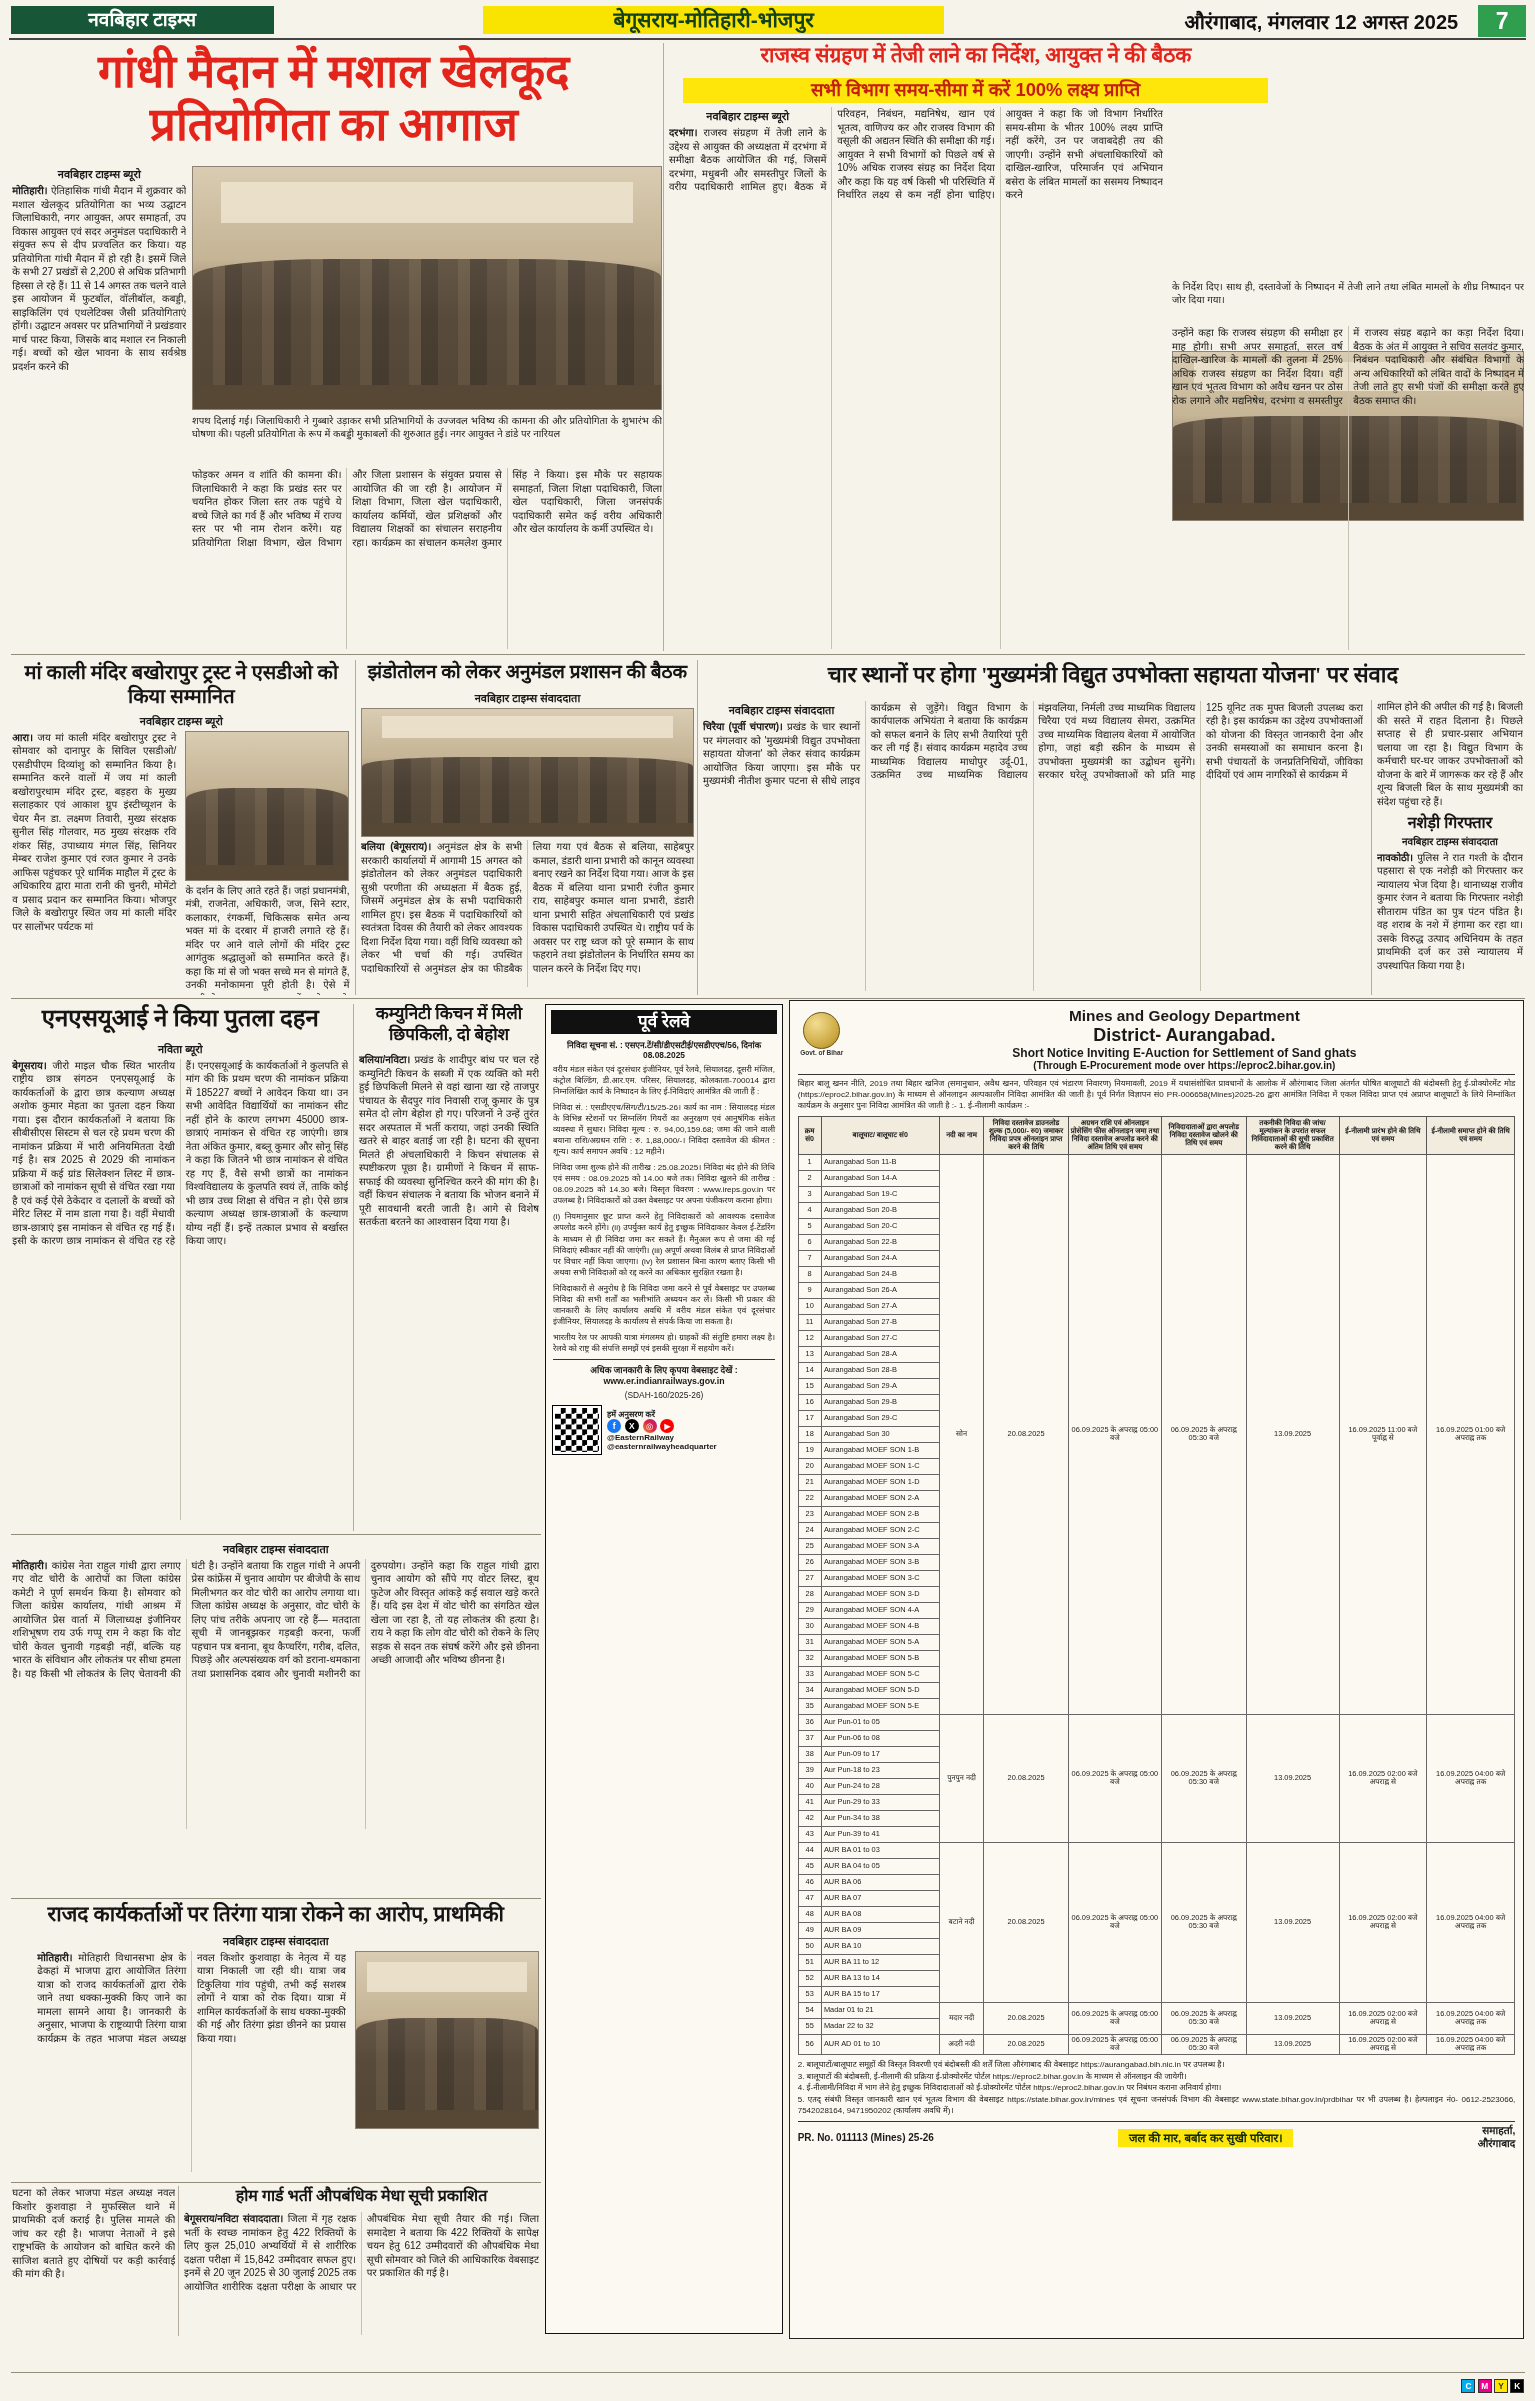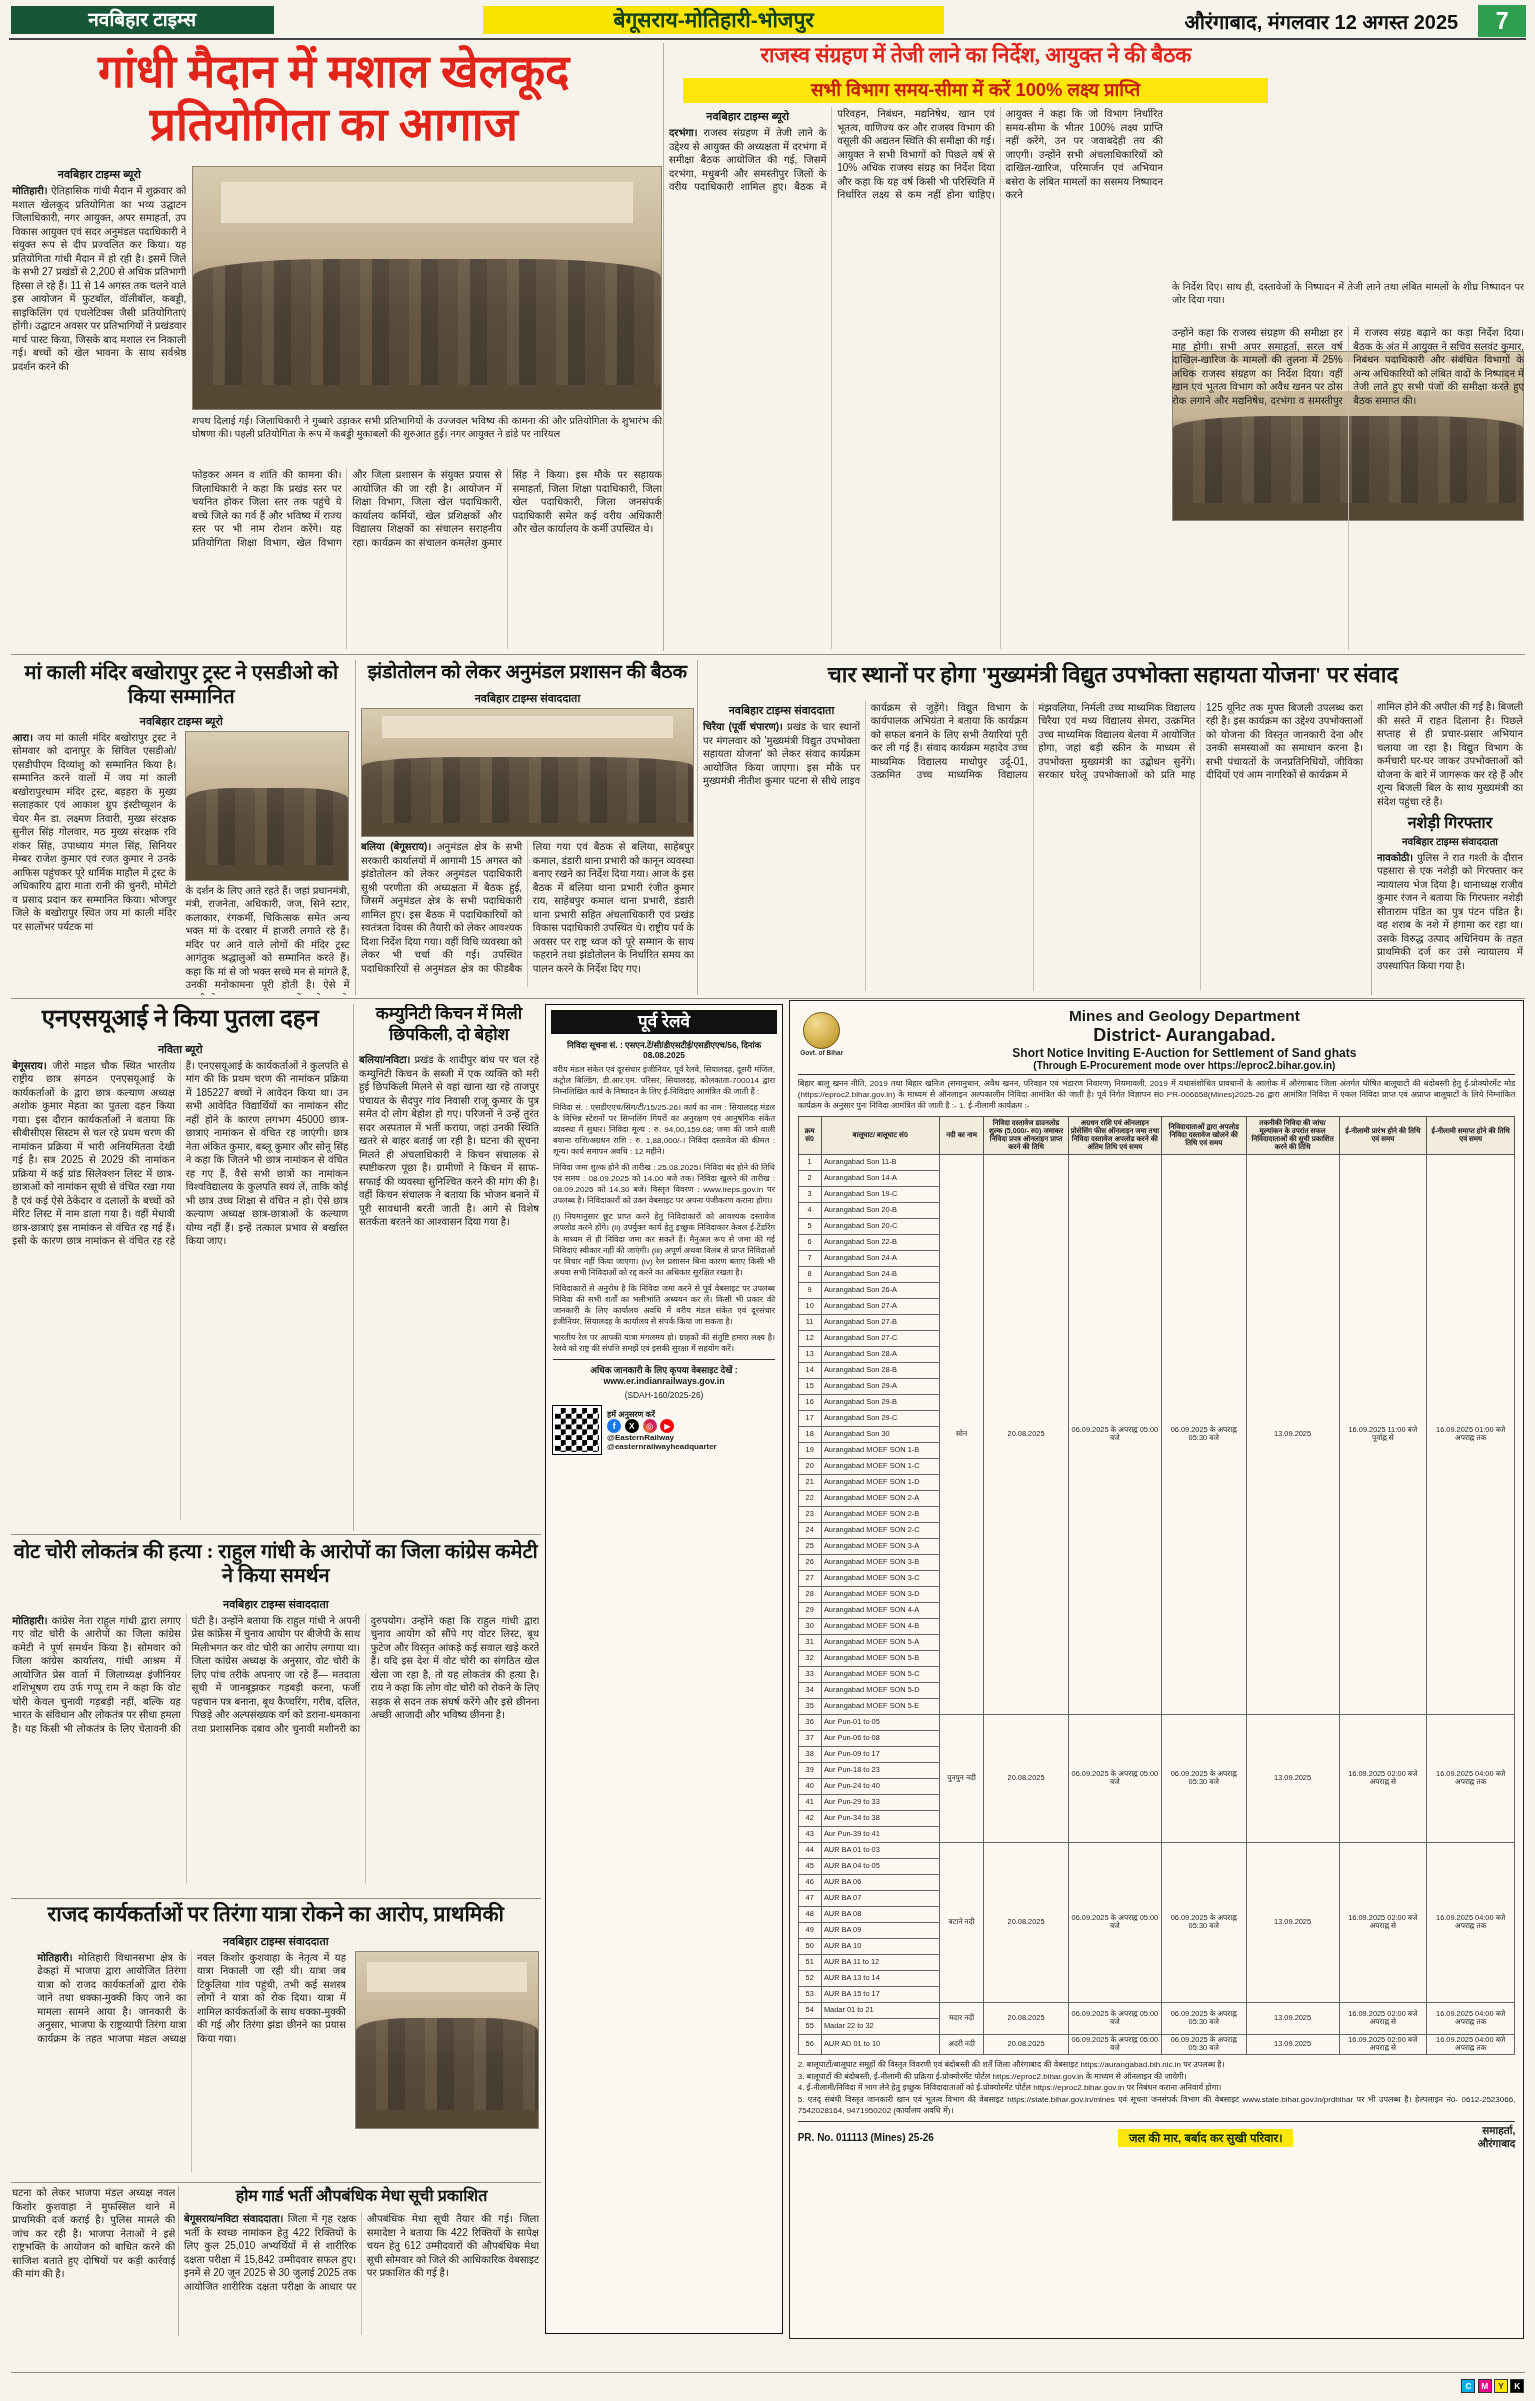--- a/index.html
+++ b/index.html
@@ -217,21 +217,20 @@
   <section class="abs clip" style="left:359px;top:1004px;width:180px;height:525px;">
     <h3 class="hl" style="font-size:17px;height:49px;">कम्युनिटी किचन में मिली छिपकिली, दो बेहोश</h3>
     <p class="body">
       <b class="dl">बलिया/नविटा।</b>
       <span>प्रखंड के शादीपुर बांध पर चल रहे कम्युनिटी किचन के सब्जी में एक व्यक्ति को मरी हुई छिपकिली मिलने से वहां खाना खा रहे ताजपुर पंचायत के सैदपुर गांव निवासी राजू कुमार के पुत्र समेत दो लोग बेहोश हो गए। परिजनों ने उन्हें तुरंत सदर अस्पताल में भर्ती कराया, जहां उनकी स्थिति खतरे से बाहर बताई जा रही है। घटना की सूचना मिलते ही अंचलाधिकारी ने किचन संचालक से स्पष्टीकरण पूछा है। ग्रामीणों ने किचन में साफ-सफाई की व्यवस्था सुनिश्चित करने की मांग की है। वहीं किचन संचालक ने बताया कि भोजन बनाने में पूरी सावधानी बरती जाती है। आगे से विशेष सतर्कता बरतने का आश्वासन दिया गया है।</span>
     </p>
   </section>
 
   <div class="hrule" style="left:10.7px;top:1534px;width:530px;"></div>
   <section class="abs clip" style="left:12.3px;top:1539px;width:527px;height:355px;">
-    <h3 class="hl" style="font-size:20px;height:55px;">वोट चोरी लोकतंत्र की हत्या : राहुल गांधी के आरोपों का जिला कांग्रेस कमेटी ने किया समर्थन</h3>
     <div class="byline">नवबिहार टाइम्स संवाददाता</div>
     <div class="body cols3 clip" style="height:270px;">
       <p class="body">
         <b class="dl">मोतिहारी।</b>
         <span>कांग्रेस नेता राहुल गांधी द्वारा लगाए गए वोट चोरी के आरोपों का जिला कांग्रेस कमेटी ने पूर्ण समर्थन किया है। सोमवार को जिला कांग्रेस कार्यालय, गांधी आश्रम में आयोजित प्रेस वार्ता में जिलाध्यक्ष इंजीनियर शशिभूषण राय उर्फ गप्पू राम ने कहा कि वोट चोरी केवल चुनावी गड़बड़ी नहीं, बल्कि यह भारत के संविधान और लोकतंत्र पर सीधा हमला है। यह किसी भी लोकतंत्र के लिए चेतावनी की घंटी है। उन्होंने बताया कि राहुल गांधी ने अपनी प्रेस कांफ्रेंस में चुनाव आयोग पर बीजेपी के साथ मिलीभगत कर वोट चोरी का आरोप लगाया था। जिला कांग्रेस अध्यक्ष के अनुसार, वोट चोरी के लिए पांच तरीके अपनाए जा रहे हैं— मतदाता सूची में जानबूझकर गड़बड़ी करना, फर्जी पहचान पत्र बनाना, बूथ कैप्चरिंग, गरीब, दलित, पिछड़े और अल्पसंख्यक वर्ग को डराना-धमकाना तथा प्रशासनिक दबाव और चुनावी मशीनरी का दुरुपयोग। उन्होंने कहा कि राहुल गांधी द्वारा चुनाव आयोग को सौंपे गए वोटर लिस्ट, बूथ फुटेज और विस्तृत आंकड़े कई सवाल खड़े करते हैं। यदि इस देश में वोट चोरी का संगठित खेल खेला जा रहा है, तो यह लोकतंत्र की हत्या है। राय ने कहा कि लोग वोट चोरी को रोकने के लिए सड़क से सदन तक संघर्ष करेंगे और इसे छीनना अच्छी आजादी और भविष्य छीनना है।</span>
       </p>
     </div>
   </section>
 
   <div class="hrule" style="left:10.7px;top:1898px;width:530px;"></div>
@@ -501,21 +500,21 @@
           <tr>
             <td class="c-no">38</td>
             <td class="c-ghat">Aur Pun-09 to 17</td>
           </tr>
           <tr>
             <td class="c-no">39</td>
             <td class="c-ghat">Aur Pun-18 to 23</td>
           </tr>
           <tr>
             <td class="c-no">40</td>
-            <td class="c-ghat">Aur Pun-24 to 40</td>
+            <td class="c-ghat">Aur Pun-24 to 28</td>
           </tr>
           <tr>
             <td class="c-no">41</td>
             <td class="c-ghat">Aur Pun-29 to 33</td>
           </tr>
           <tr>
             <td class="c-no">42</td>
             <td class="c-ghat">Aur Pun-34 to 38</td>
           </tr>
           <tr>

